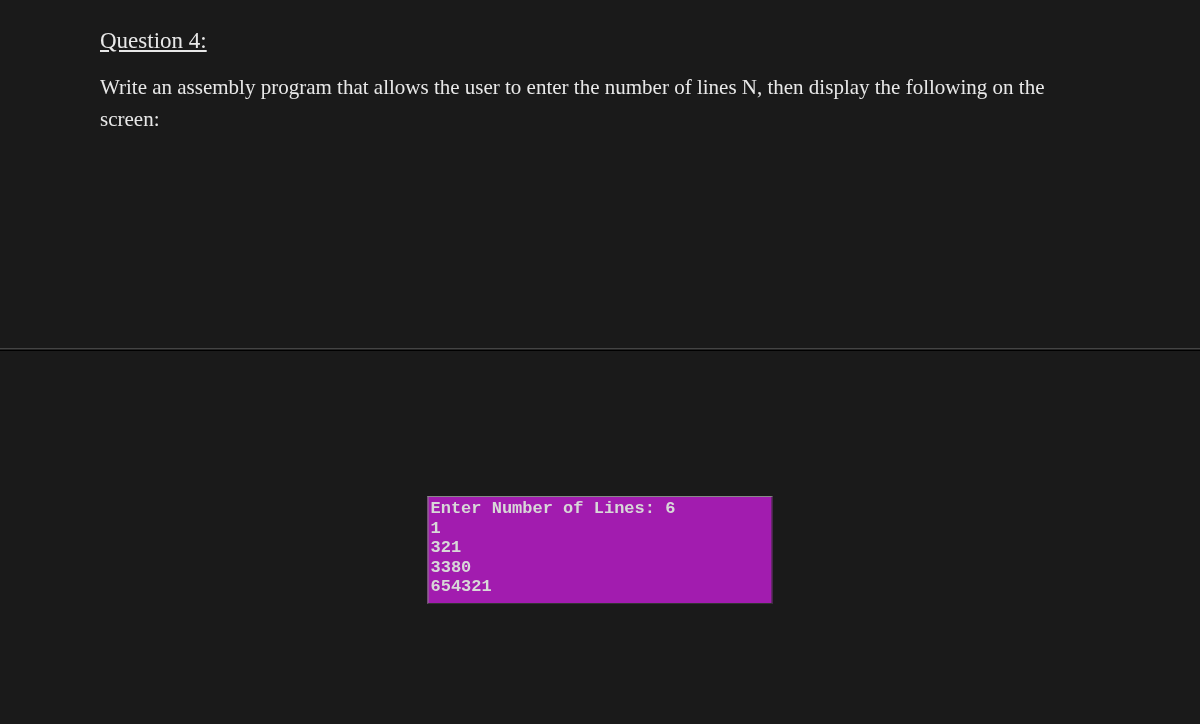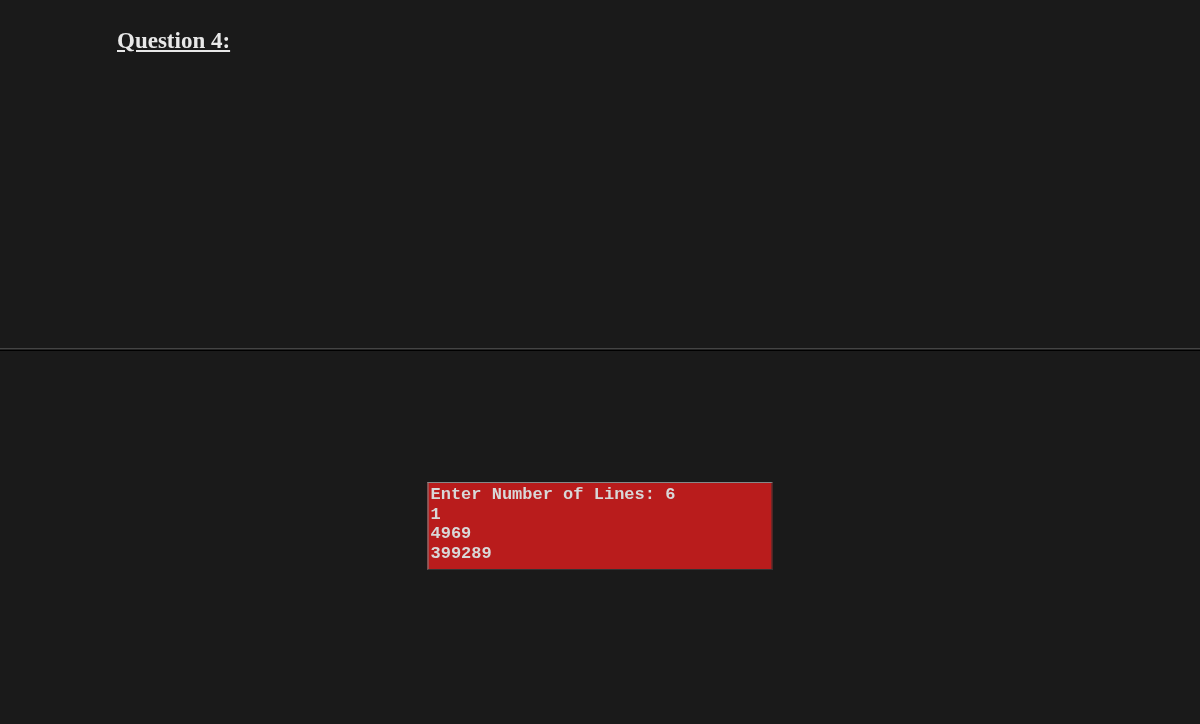--- a/index.html
+++ b/index.html
@@ -13,69 +13,70 @@
       font-family: Georgia, 'Times New Roman', serif;
       width: 1200px;
       height: 724px;
       position: relative;
     }
     .content-area {
       padding: 28px 100px 0 100px;
     }
     .question-heading {
       font-size: 23px;
-      font-weight: bold;
+      font-weight: normal;
       text-decoration: underline;
       margin-bottom: 18px;
-      margin-left: 17px;
     }
     .question-body {
       font-size: 21px;
       line-height: 1.5;
       font-weight: 400;
     }
     .divider {
       position: absolute;
       top: 348px;
       left: 0;
       width: 100%;
       height: 3px;
       background: linear-gradient(to bottom, #3a3a3a 0%, #0a0a0a 100%);
       border-top: 1px solid #444;
       border-bottom: 1px solid #000;
     }
     .console-container {
       position: absolute;
-      top: 482px;
+      top: 496px;
       left: 50%;
       transform: translateX(-50%);
       width: 345px;
-      background-color: #b91c1c;
+      background-color: #a21caf;
       border-top: 1px solid #888;
       border-left: 1px solid #888;
       border-right: 1px solid #333;
       border-bottom: 1px solid #333;
       padding: 2px 2px 6px 2px;
     }
     .console-line {
       font-family: 'Courier New', Courier, monospace;
       font-size: 17px;
       color: #d8d8d8;
       line-height: 1.15;
       white-space: pre;
       font-weight: bold;
     }
   </style>
 </head>
 <body>
 
 <div class="content-area">
   <h2 class="question-heading">Question 4:</h2>
+  <p class="question-body">Write an assembly program that allows the user to enter the number of lines N, then display the following on the screen:</p>
 </div>
 
 <div class="divider"></div>
 
 <div class="console-container">
   <div class="console-line">Enter Number of Lines: 6</div>
   <div class="console-line">1</div>
-  <div class="console-line">4969</div>
-  <div class="console-line">399289</div>
+  <div class="console-line">321</div>
+  <div class="console-line">3380</div>
+  <div class="console-line">654321</div>
 </div>
 
 </body></html>

